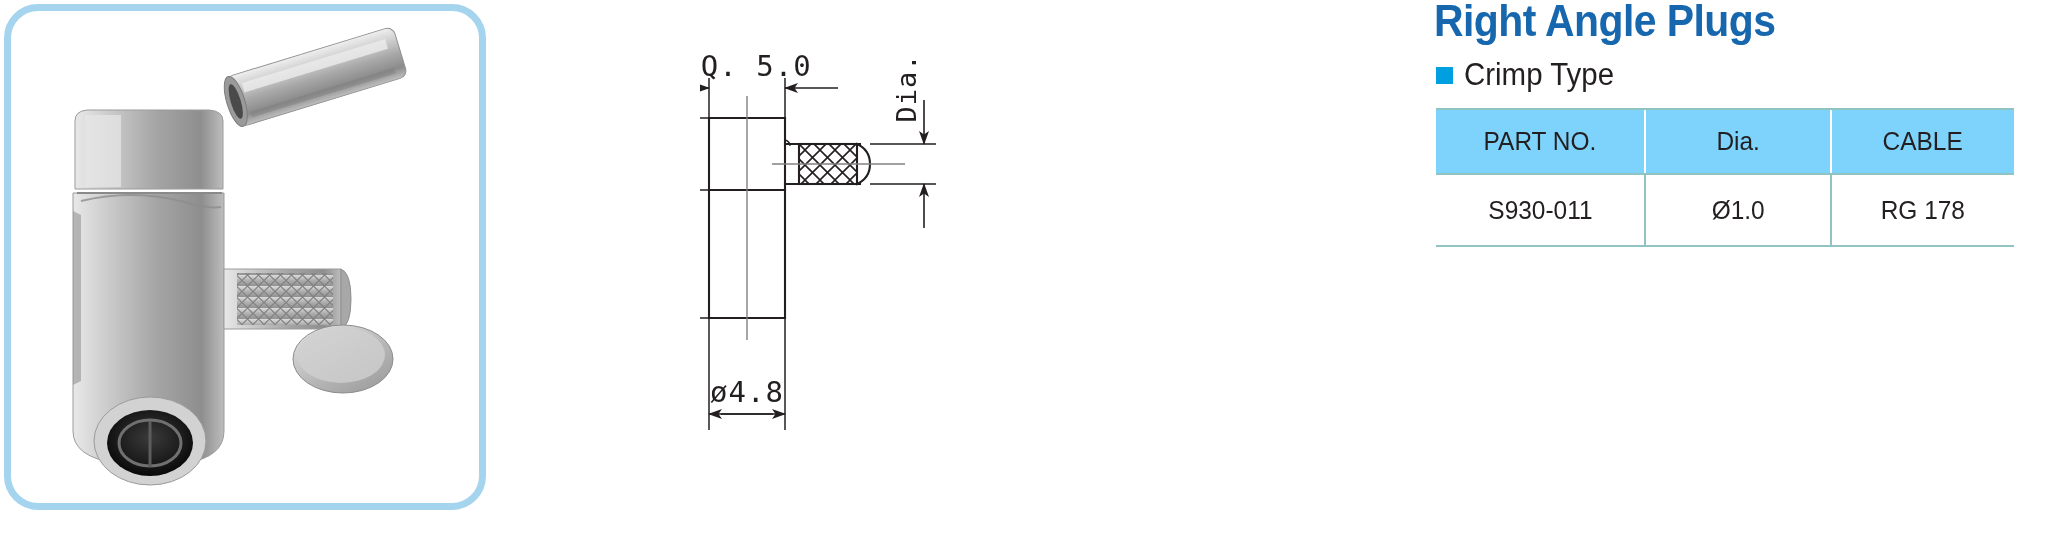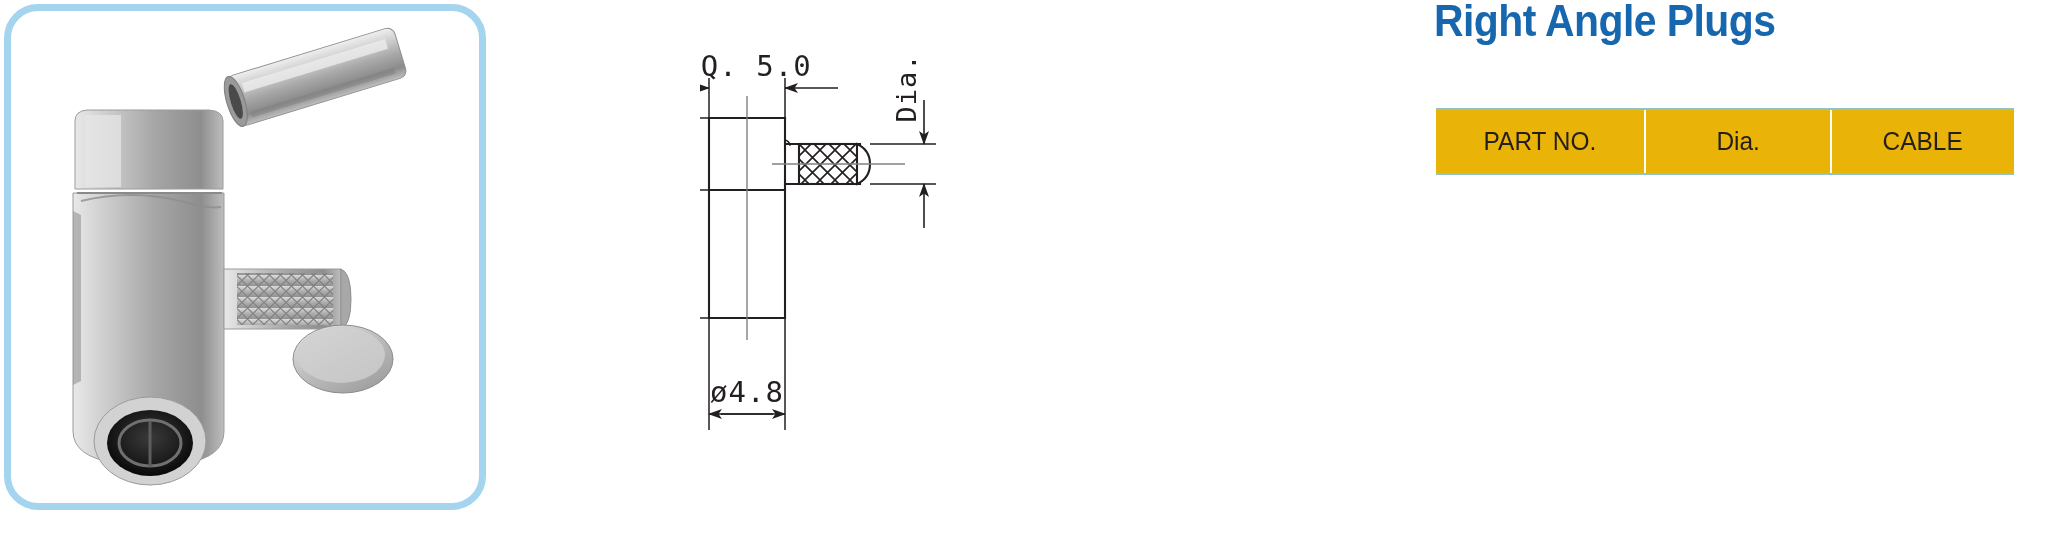--- a/index.html
+++ b/index.html
@@ -93,21 +93,21 @@
   #spec-table th, #spec-table td {
     text-align: center;
     font-family: "Liberation Sans Narrow", "Liberation Sans", sans-serif;
     color: #231f20;
     font-weight: normal;
     font-size: 26px;
     padding: 0;
     transform-origin: center;
   }
   #spec-table thead th {
-    background: #eab308;
+    background: #7dd3fc;
     height: 65px;
     border-top: 2px solid #8fc4c2;
     border-bottom: 2px solid #8fc4c2;
     border-left: 2px solid #ffffff;
   }
   #spec-table thead th:first-child { border-left: none; }
   #spec-table tbody td {
     background: #ffffff;
     height: 72px;
     border-bottom: 2px solid #8fc4c2;
@@ -279,20 +279,24 @@
       <line x1="224" y1="228" x2="224" y2="184" stroke="#231f20" stroke-width="1.6" marker-end="url(#arrHead)"></line>
       <text x="216" y="88" text-anchor="middle" transform="rotate(-90 216 88)" font-family="'DejaVu Sans Mono', monospace" font-size="27" fill="#231f20" letter-spacing="1">Dia.</text>
     </g>
   </svg>
 </div>
 
 <div id="info-panel">
 
   <div id="product-title">Right Angle Plugs</div>
 
+  <div id="subtitle-row">
+    <span id="subtitle-bullet"></span>
+    <span id="subtitle-text">Crimp Type</span>
+  </div>
 
   <table id="spec-table">
     <colgroup>
       <col class="c-part">
         <col class="c-dia">
         <col class="c-cable">
     </colgroup>
     <thead>
       <tr>
         <th>
@@ -300,15 +304,26 @@
         </th>
         <th>
           <span class="cellspan">Dia.</span>
         </th>
         <th>
           <span class="cellspan">CABLE</span>
         </th>
       </tr>
     </thead>
     <tbody>
+      <tr>
+        <td>
+          <span class="cellspan">S930-011</span>
+        </td>
+        <td>
+          <span class="cellspan">Ø1.0</span>
+        </td>
+        <td>
+          <span class="cellspan">RG 178</span>
+        </td>
+      </tr>
     </tbody>
   </table>
 </div>
 
 </body></html>

